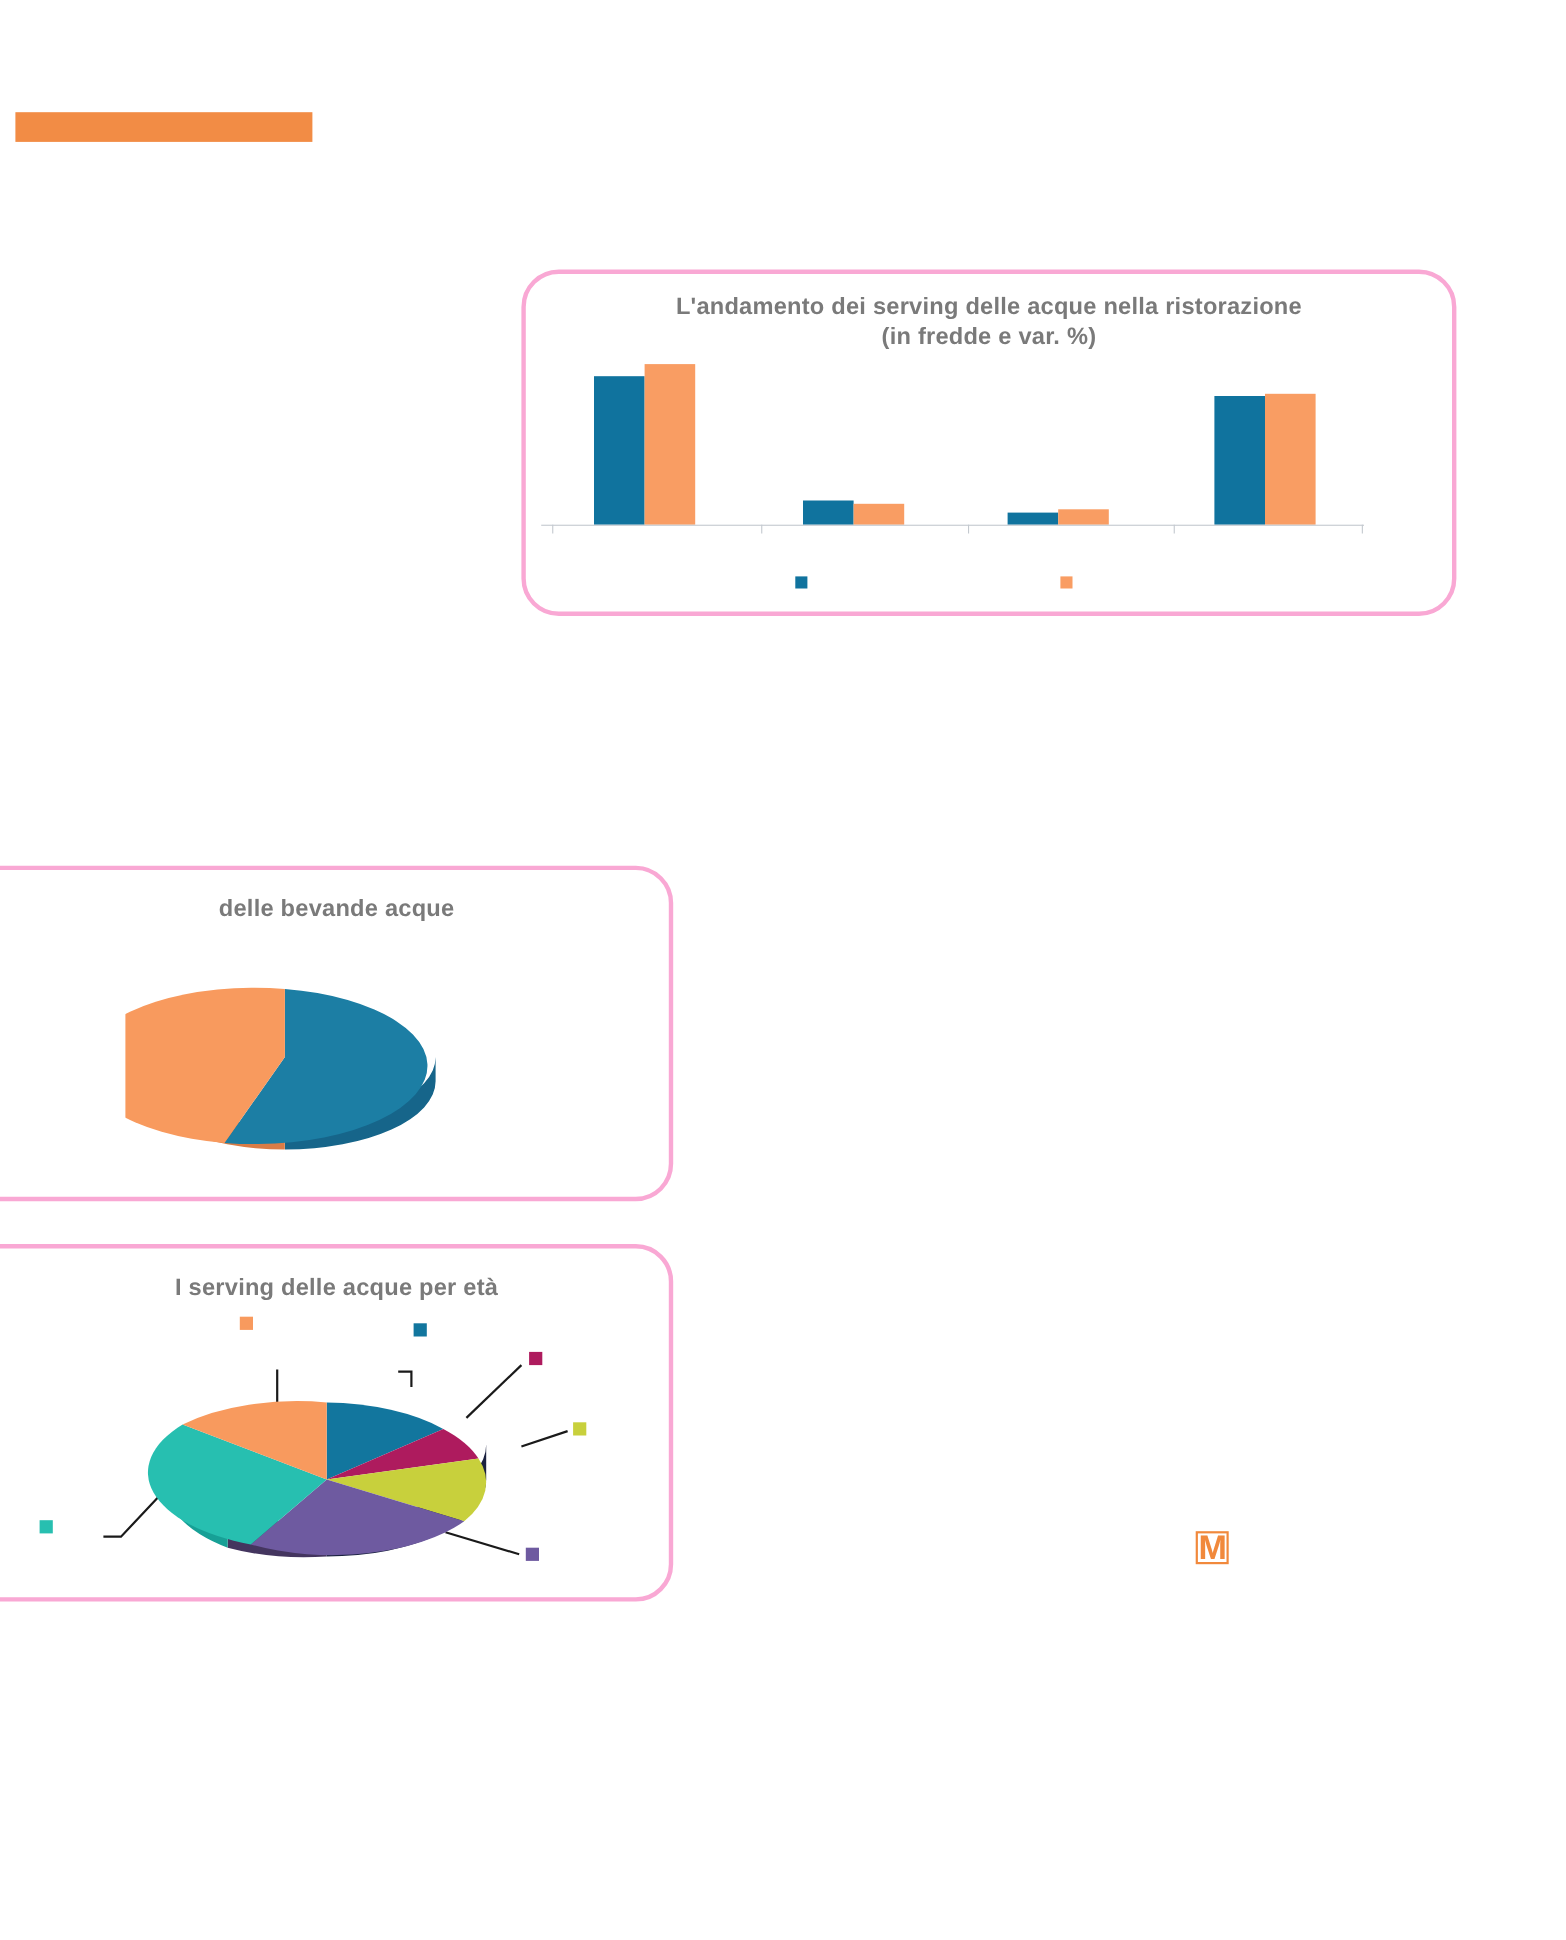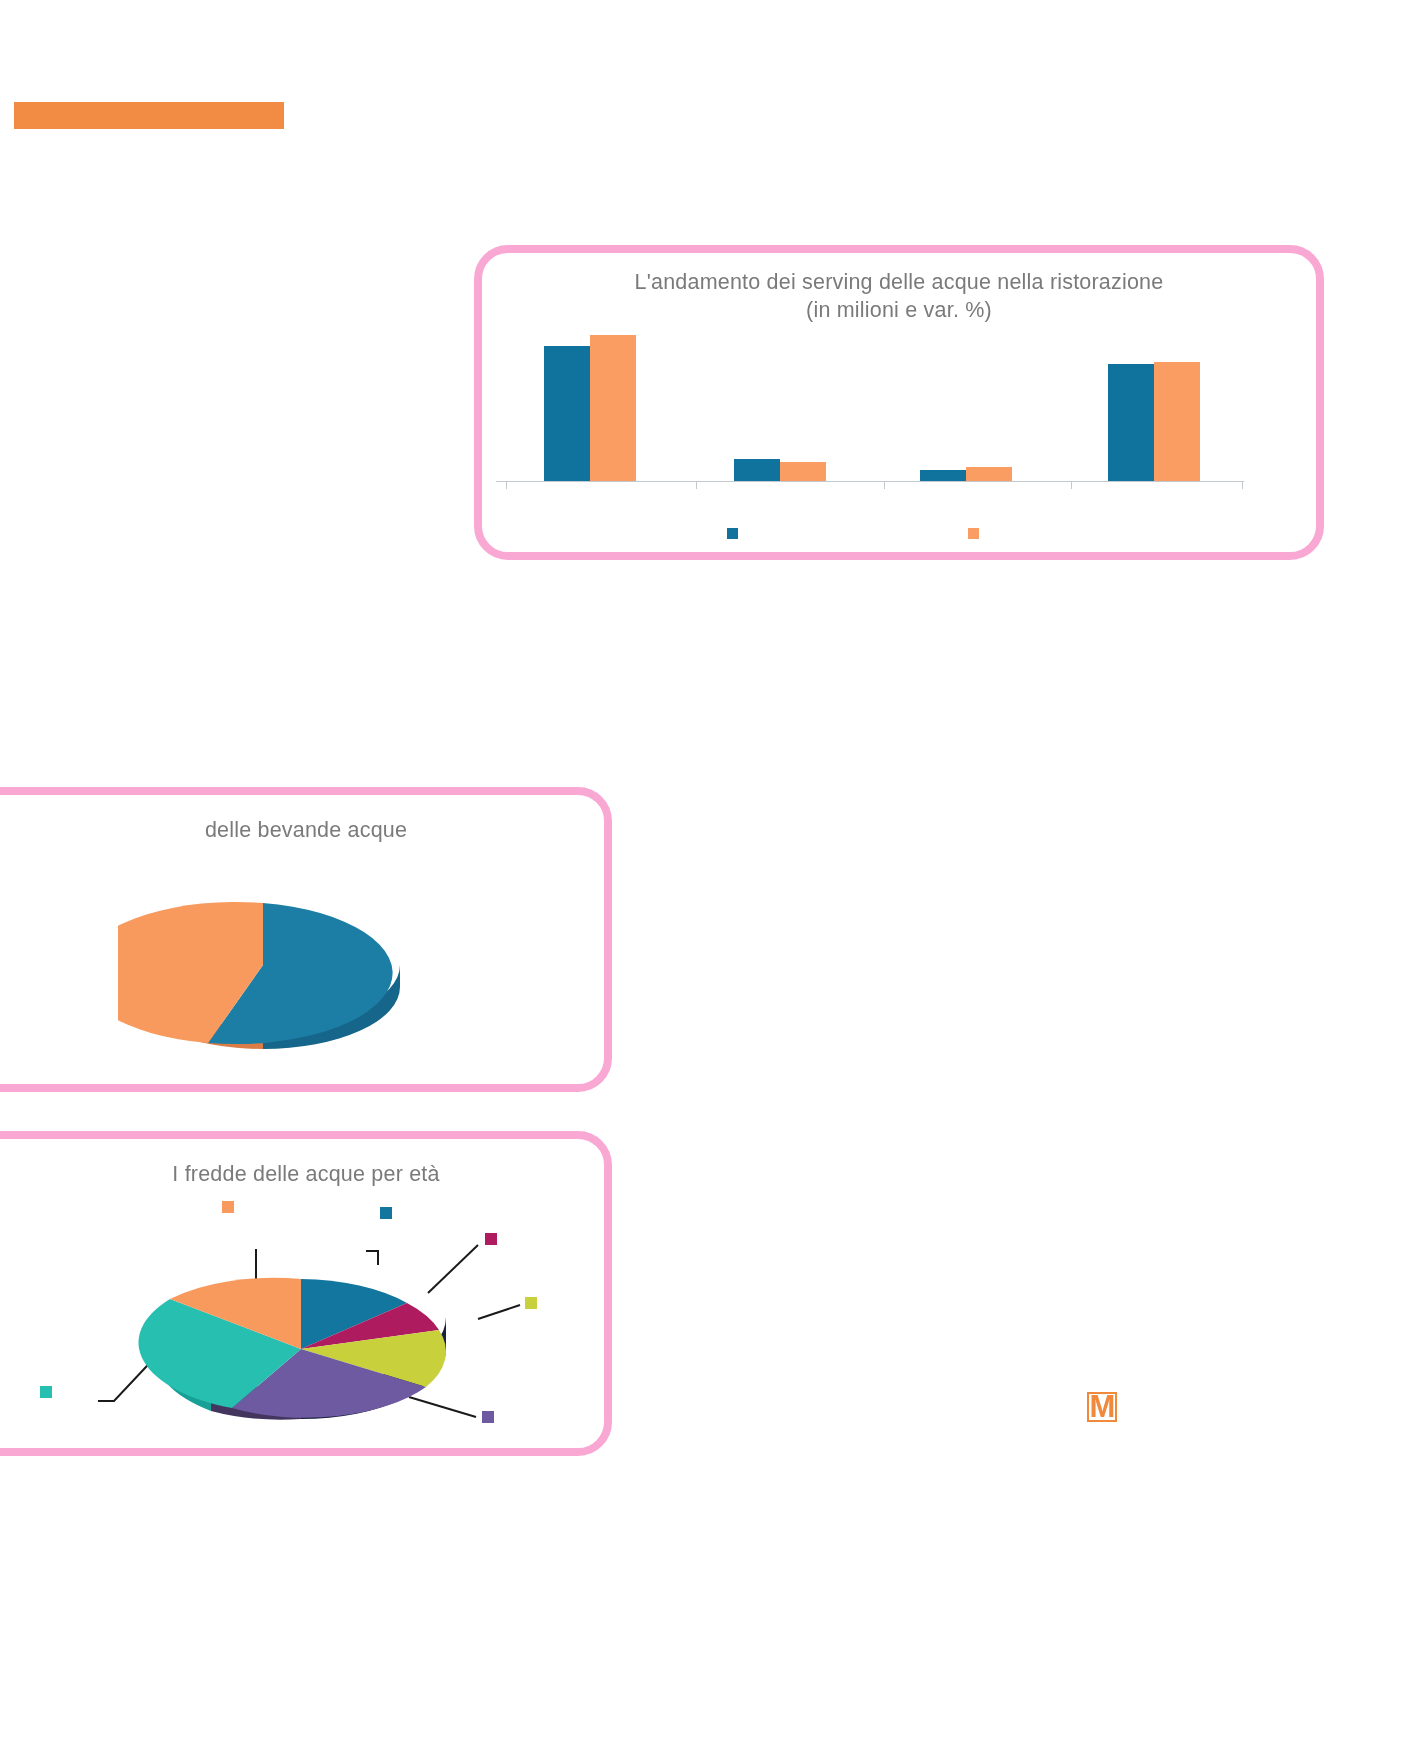--- a/index.html
+++ b/index.html
@@ -16,24 +16,25 @@
   .header-bar{
     position:absolute;
     left:14px;top:102px;
     width:270px;height:27px;
     background:#F28C45;
   }
 
   
   .panel{
     position:absolute;
-    border:8px solid #f9a8d4;
+    border:4px solid #f9a8d4;
     border-radius:34px;
     background:#ffffff;
     box-sizing:border-box;
+    font-weight:bold;
   }
 
   
   #panel-bar{
     left:474px;top:245px;
     width:850px;height:315px;
     border-radius:34px;
   }
 
   .chart-title{
@@ -138,21 +139,21 @@
 <body>
 
 <div class="page">
 
   <div class="header-bar"></div>
 
   <div class="panel" id="panel-bar">
 
     <div class="chart-title" id="bar-title">
       <div>L'andamento dei serving delle acque nella ristorazione</div>
-      <div>(in milioni e var. %)</div>
+      <div>(in fredde e var. %)</div>
     </div>
 
     <div id="bar-plot">
       <div class="bars-area">
 
         <div class="group" style="left:48px;">
           <div class="bar s1" style="height:135px;"></div>
           <div class="bar s2" style="height:146px;"></div>
         </div>
 
@@ -220,21 +221,21 @@
 
           <path d="M 145,68 L 90,146 A 137,62 0 0 1 145,6 Z" fill="#F89A5E"></path>
         </g>
       </svg>
     </div>
   </div>
 
   <div class="panel" id="panel-pie2">
 
     <div class="chart-title" id="pie2-title">
-      <div>I fredde delle acque per età</div>
+      <div>I serving delle acque per età</div>
     </div>
 
     <div class="pie-wrap" style="left:58px;top:50px;width:560px;height:270px;">
       <svg width="560" height="270" viewBox="0 0 560 270">
 
         <g>
 
           <rect x="196" y="12" width="12" height="12" fill="#F89A5E"></rect>
           <path d="M 230,60 L 230,92" stroke="#1a1a1a" stroke-width="2" fill="none"></path>
 

